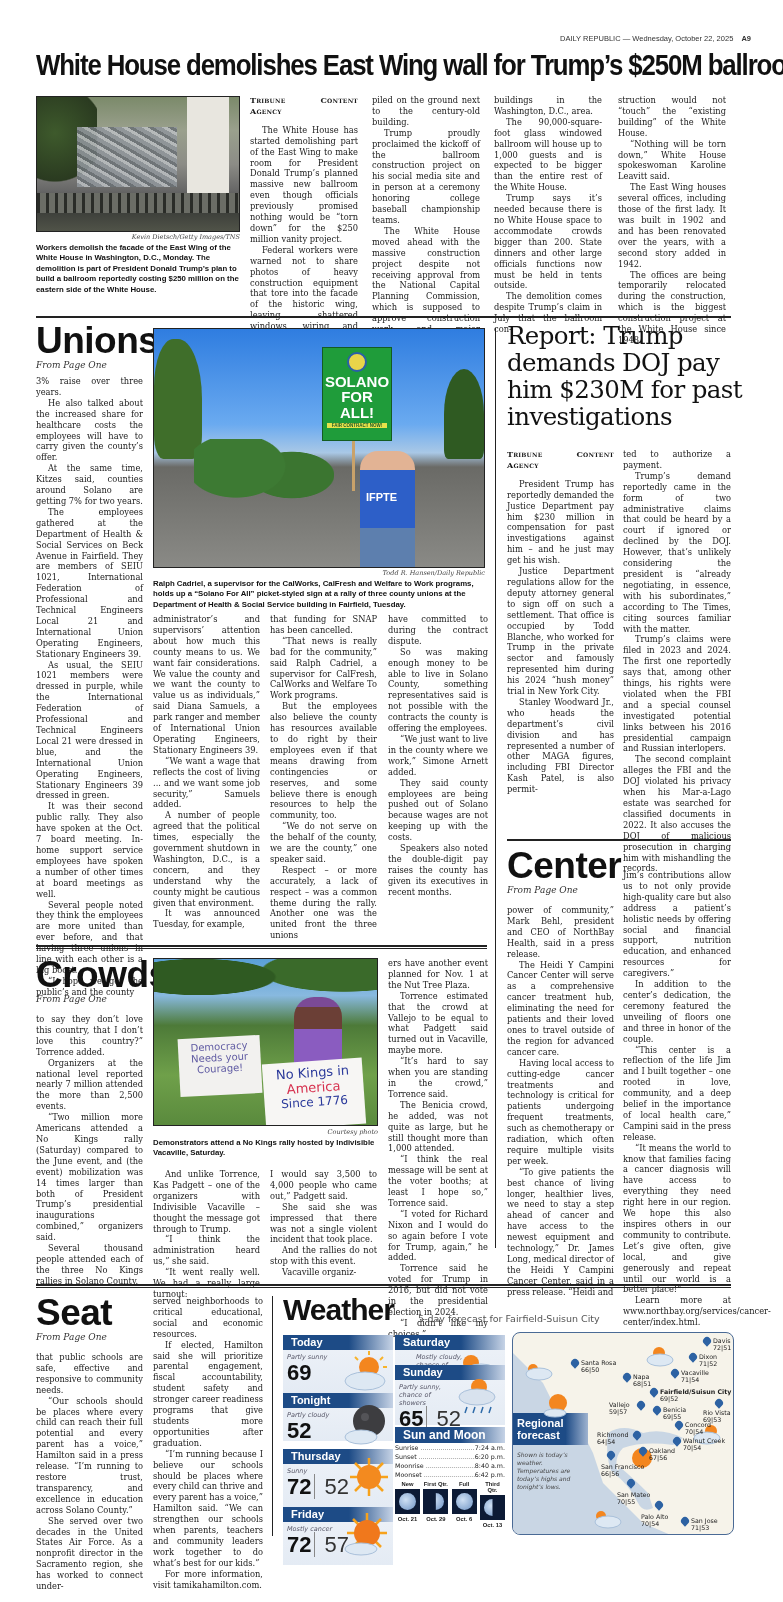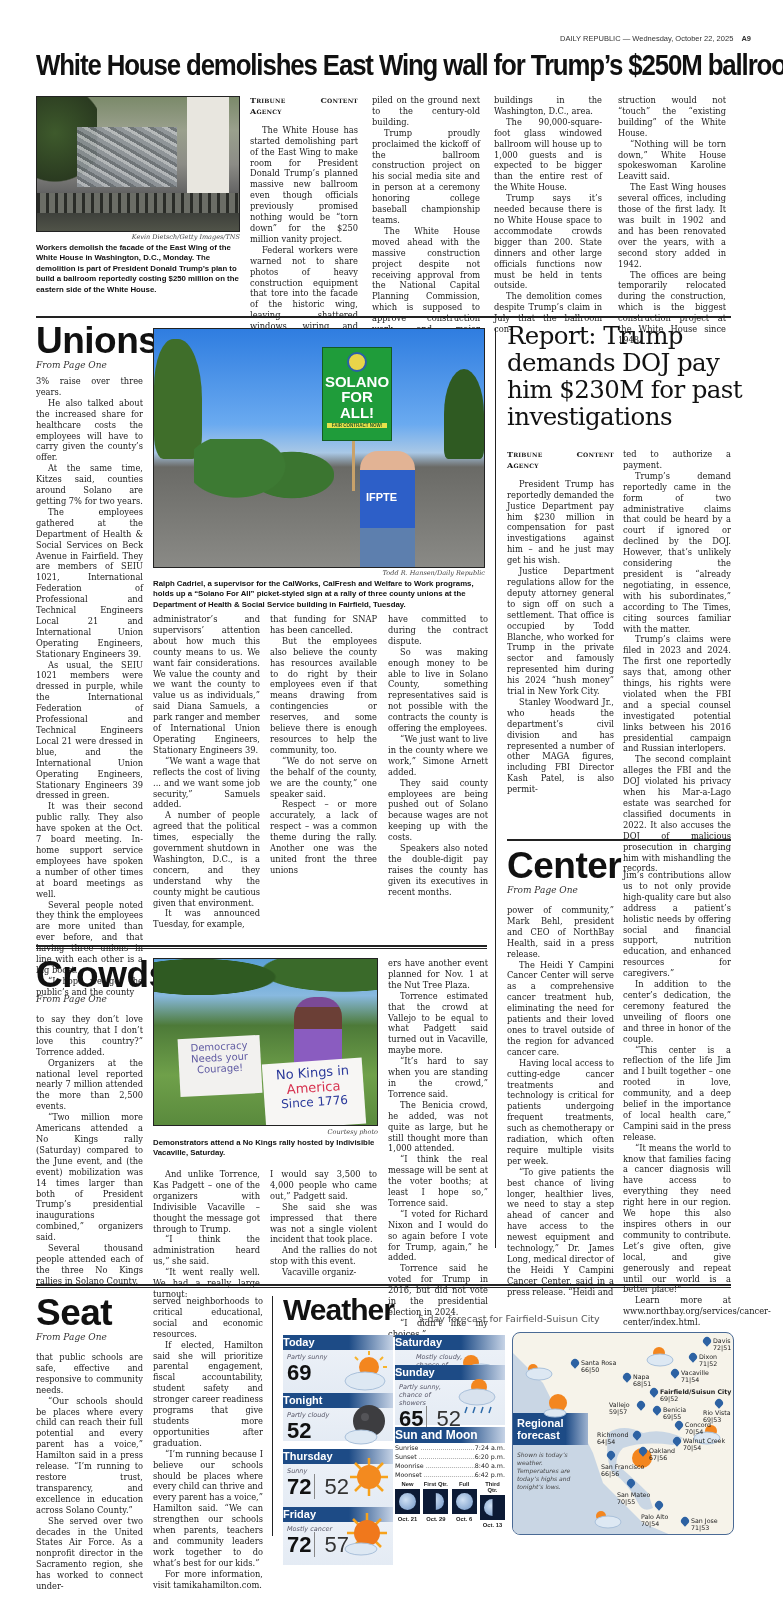--- a/index.html
+++ b/index.html
@@ -17,21 +17,21 @@
   .sec-title { position: absolute; font-family: "Liberation Sans", sans-serif; font-weight: bold; font-size: 37px; letter-spacing: -0.5px; color: #111; }
   .from { position: absolute; font-style: italic; font-size: 9px; color: #333; }
   .rule2 { position: absolute; height: 4px; border-top: 2px solid #222; border-bottom: 1px solid #222; }
   .rule1 { position: absolute; height: 0; border-top: 2px solid #222; }
   .vrule { position: absolute; width: 0; border-left: 1px solid #222; }
   .doj-head { position: absolute; top: 322px; left: 507px; width: 240px; font-family: "DejaVu Serif", serif; font-size: 24.5px; line-height: 27px; color: #111; letter-spacing: -0.6px; }
   
   .wx-title { position: absolute; top: 1293px; left: 283px; font-family: "Liberation Sans", sans-serif; font-weight: bold; font-size: 30px; letter-spacing: -1px; color: #111; }
   .wx-sub { position: absolute; top: 1313px; left: 418px; font-family: "DejaVu Sans", sans-serif; font-size: 9.5px; color: #555; }
   .wx-card { position: absolute; width: 110px; background: linear-gradient(#eef2f8, #e4ebf4); }
-  .wx-bar { height: 15px; background: linear-gradient(90deg, #1d4b86 60%, #c6d3e6); color: #fff; font-family: "Liberation Sans", sans-serif; font-weight: bold; font-size: 11px; padding-left: 0; line-height: 15px; }
+  .wx-bar { height: 15px; background: linear-gradient(90deg, #1d4b86 60%, #c6d3e6); color: #fff; font-family: "Liberation Sans", sans-serif; font-weight: bold; font-size: 11px; padding-left: 8px; line-height: 15px; }
   .wx-cond { font-family: "DejaVu Sans", sans-serif; font-style: italic; font-size: 6.5px; color: #556; padding: 3px 0 0 4px; line-height: 8px; }
   .wx-temp { font-family: "Liberation Sans", sans-serif; padding-left: 4px; line-height: 24px; }
   .wx-hi { font-weight: bold; font-size: 22px; color: #111; }
   .wx-lo { font-size: 22px; color: #333; border-left: 1px solid #888; padding-left: 9px; margin-left: 3px; text-align: center; }
   .wx-icon { position: absolute; right: 4px; }
   .sun-moon { position: absolute; left: 395px; top: 1427px; width: 110px; }
   .sm-row { display: flex; font-family: "DejaVu Sans", sans-serif; font-size: 6.3px; line-height: 9px; color: #222; }
   .sm-row .lbl { flex: 1; overflow: hidden; white-space: nowrap; }
   .sm-row .lbl::after { content: " ...................................................."; color: #666; }
   .phases { display: flex; justify-content: space-between; margin-top: 2px; }
@@ -119,20 +119,21 @@
   <p>“I hope we get the public’s and the county</p>
 </div>
 <div class="col" style="left:153px;top:614px;width:107px;">
   <p class="noind">administrator’s and supervisors’ attention about how much this county means to us. We want fair considerations. We value the county and we want the county to value us as individuals,” said Diana Samuels, a park ranger and member of International Union Operating Engineers, Stationary Engineers 39.</p>
   <p>“We want a wage that reflects the cost of living ... and we want some job security,” Samuels added.</p>
   <p>A number of people agreed that the political times, especially the government shutdown in Washington, D.C., is a concern, and they understand why the county might be cautious given that environment.</p>
   <p>It was announced Tuesday, for example,</p>
 </div>
 <div class="col" style="left:270px;top:614px;width:107px;">
   <p class="noind">that funding for SNAP has been cancelled.</p>
+  <p>“That news is really bad for the community,” said Ralph Cadriel, a supervisor for CalFresh, CalWorks and Welfare To Work programs.</p>
   <p>But the employees also believe the county has resources available to do right by their employees even if that means drawing from contingencies or reserves, and some believe there is enough resources to help the community, too.</p>
   <p>“We do not serve on the behalf of the county, we are the county,” one speaker said.</p>
   <p>Respect – or more accurately, a lack of respect – was a common theme during the rally. Another one was the united front the three unions</p>
 </div>
 <div class="col" style="left:388px;top:614px;width:100px;">
   <p class="noind">have committed to during the contract dispute.</p>
   <p>So was making enough money to be able to live in Solano County, something representatives said is not possible with the contracts the county is offering the employees.</p>
   <p>“We just want to live in the county where we work,” Simone Arnett added.</p>
   <p>They said county employees are being pushed out of Solano because wages are not keeping up with the costs.</p>
   <p>Speakers also noted the double-digit pay raises the county has given its executives in recent months.</p>

